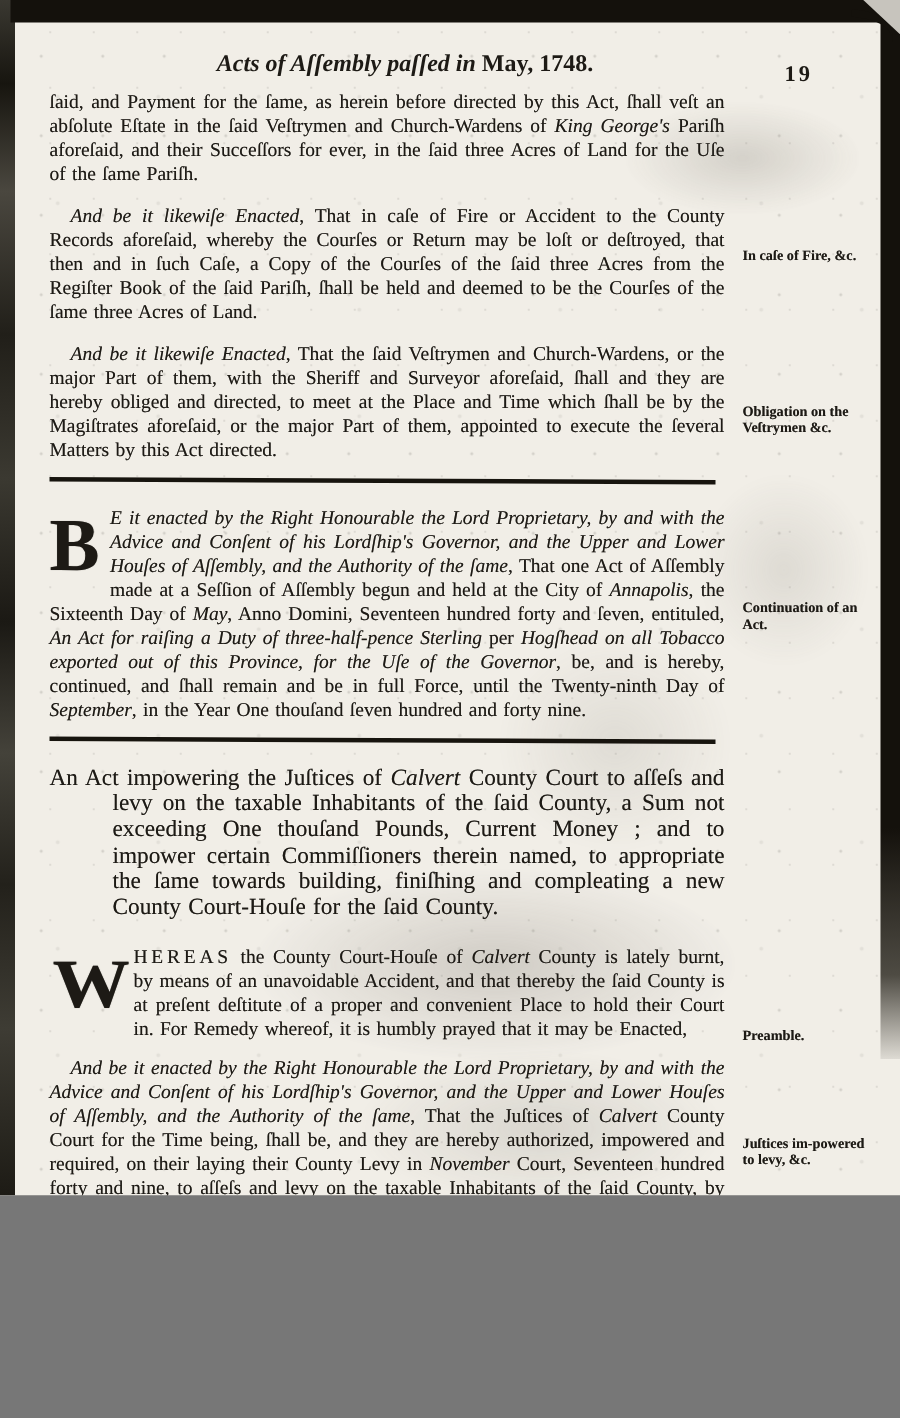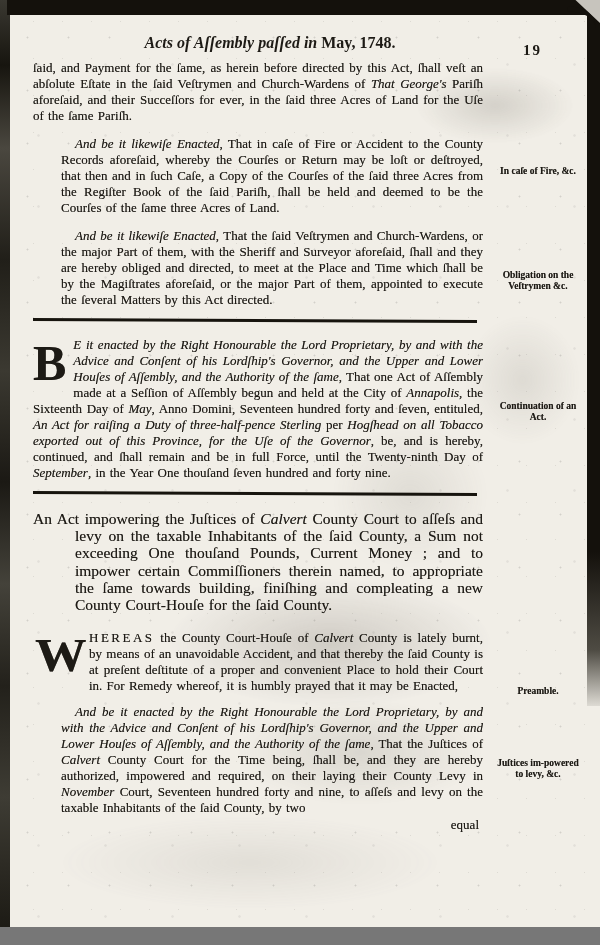--- a/index.html
+++ b/index.html
@@ -1,17 +1,17 @@
 <!DOCTYPE html>
 <html><head>
 <meta charset="utf-8">
 <style>
   html,body{margin:0;padding:0;background:#777;}
   #stage{
-    position:relative;width:600px;height:927px;overflow:hidden;
+    position:relative;width:600px;height:797px;overflow:hidden;
     background-color:#f1eee7;
     background-image:
       radial-gradient(circle, rgba(60,58,52,.16) 0.6px, transparent 1.3px),
       radial-gradient(circle, rgba(60,58,52,.11) 0.5px, transparent 1px),
       radial-gradient(circle, rgba(60,58,52,.08) 0.9px, transparent 1.6px);
     background-size:41px 53px, 29px 37px, 67px 71px;
     background-position:7px 11px, 19px 3px, 5px 29px;
     font-family:"Liberation Serif","DejaVu Serif",serif;
     color:#1d1a15;
   }
@@ -31,27 +31,27 @@
   
   .content{position:absolute;left:33px;top:34px;width:450px;}
   .runhead{position:relative;text-align:center;font-size:16px;font-weight:bold;
     padding-left:24px;margin-bottom:8px;white-space:nowrap;}
   .runhead .it{font-style:italic;}
   .pagenum{position:absolute;left:490px;top:8px;font-size:15px;font-weight:bold;letter-spacing:2px;}
   .row{position:relative;}
   .body{font-size:13px;line-height:16px;text-align:justify;margin:0;word-spacing:1px;
     text-shadow:0 0 .4px rgba(20,18,14,.55);}
   .mt{margin-top:12px;}
-  .ind{text-indent:14px;margin-left:28px;}
+  .ind{text-indent:14px;}
   .acttitle{font-size:15px;line-height:17.5px;text-align:justify;margin:0;
     padding-left:42px;text-indent:-42px;word-spacing:1px;text-shadow:0 0 .4px rgba(20,18,14,.55);}
   .it{font-style:italic;}
   .spread{letter-spacing:2.5px;}
   .note{position:absolute;left:462px;width:86px;font-size:9.5px;line-height:11px;
-    font-weight:bold;text-align:center;text-shadow:0 0 .3px rgba(20,18,14,.5);}
+    font-weight:bold;text-align:left;text-shadow:0 0 .3px rgba(20,18,14,.5);}
   .rule{height:3px;background:#17140e;width:444px;margin:11px 0 15px 0;transform:rotate(0.25deg);}
   .dc{float:left;font-weight:bold;text-shadow:0 0 .5px rgba(20,18,14,.6);}
   .dc-b{font-size:50px;line-height:46px;height:50px;margin:3px 7px 0 0;}
   .dc-w{font-size:46px;line-height:44px;height:60px;margin:4px 8px 0 2px;transform:scaleX(1.12);transform-origin:left top;}
   .catchword{text-align:right;font-size:13px;margin-top:1px;padding-right:4px;
     text-shadow:0 0 .4px rgba(20,18,14,.55);}
 </style>
 </head>
 <body>
 
@@ -70,21 +70,21 @@
   <div class="blob" style="left:235px;top:700px;width:250px;height:105px;opacity:.6"></div>
   <div class="blob" style="left:55px;top:815px;width:390px;height:95px;opacity:.4"></div>
 
   <div class="content">
 
     <div class="runhead">
       <span class="it">Acts of Aſſembly paſſed in</span><span> May, 1748.</span>
     </div>
     <div class="pagenum">19</div>
 
-    <p class="body"><span>ſaid, and Payment for the ſame, as herein before directed by this Act, ſhall veſt an abſolute Eſtate in the ſaid Veſtrymen and Church-Wardens of </span><span class="it">That George's</span><span> Pariſh aforeſaid, and their Succeſſors for ever, in the ſaid three Acres of Land for the Uſe of the ſame Pariſh.</span></p>
+    <p class="body"><span>ſaid, and Payment for the ſame, as herein before directed by this Act, ſhall veſt an abſolute Eſtate in the ſaid Veſtrymen and Church-Wardens of </span><span class="it">King George's</span><span> Pariſh aforeſaid, and their Succeſſors for ever, in the ſaid three Acres of Land for the Uſe of the ſame Pariſh.</span></p>
 
     <div class="row">
       <p class="body mt ind"><span class="it">And be it likewiſe Enacted</span><span>, That in caſe of Fire or Accident to the County Records aforeſaid, whereby the Courſes or Return may be loſt or deſtroyed, that then and in ſuch Caſe, a Copy of the Courſes of the ſaid three Acres from the Regiſter Book of the ſaid Pariſh, ſhall be held and deemed to be the Courſes of the ſame three Acres of Land.</span></p>
       <div class="note" style="top:30px">In caſe of Fire, &amp;c.</div>
     </div>
 
     <div class="row">
       <p class="body mt ind"><span class="it">And be it likewiſe Enacted</span><span>, That the ſaid Veſtrymen and Church-Wardens, or the major Part of them, with the Sheriff and Surveyor aforeſaid, ſhall and they are hereby obliged and directed, to meet at the Place and Time which ſhall be by the Magiſtrates aforeſaid, or the major Part of them, appointed to execute the ſeveral Matters by this Act directed.</span></p>
       <div class="note" style="top:42px">Obligation on the Veſtrymen &amp;c.</div>
     </div>

